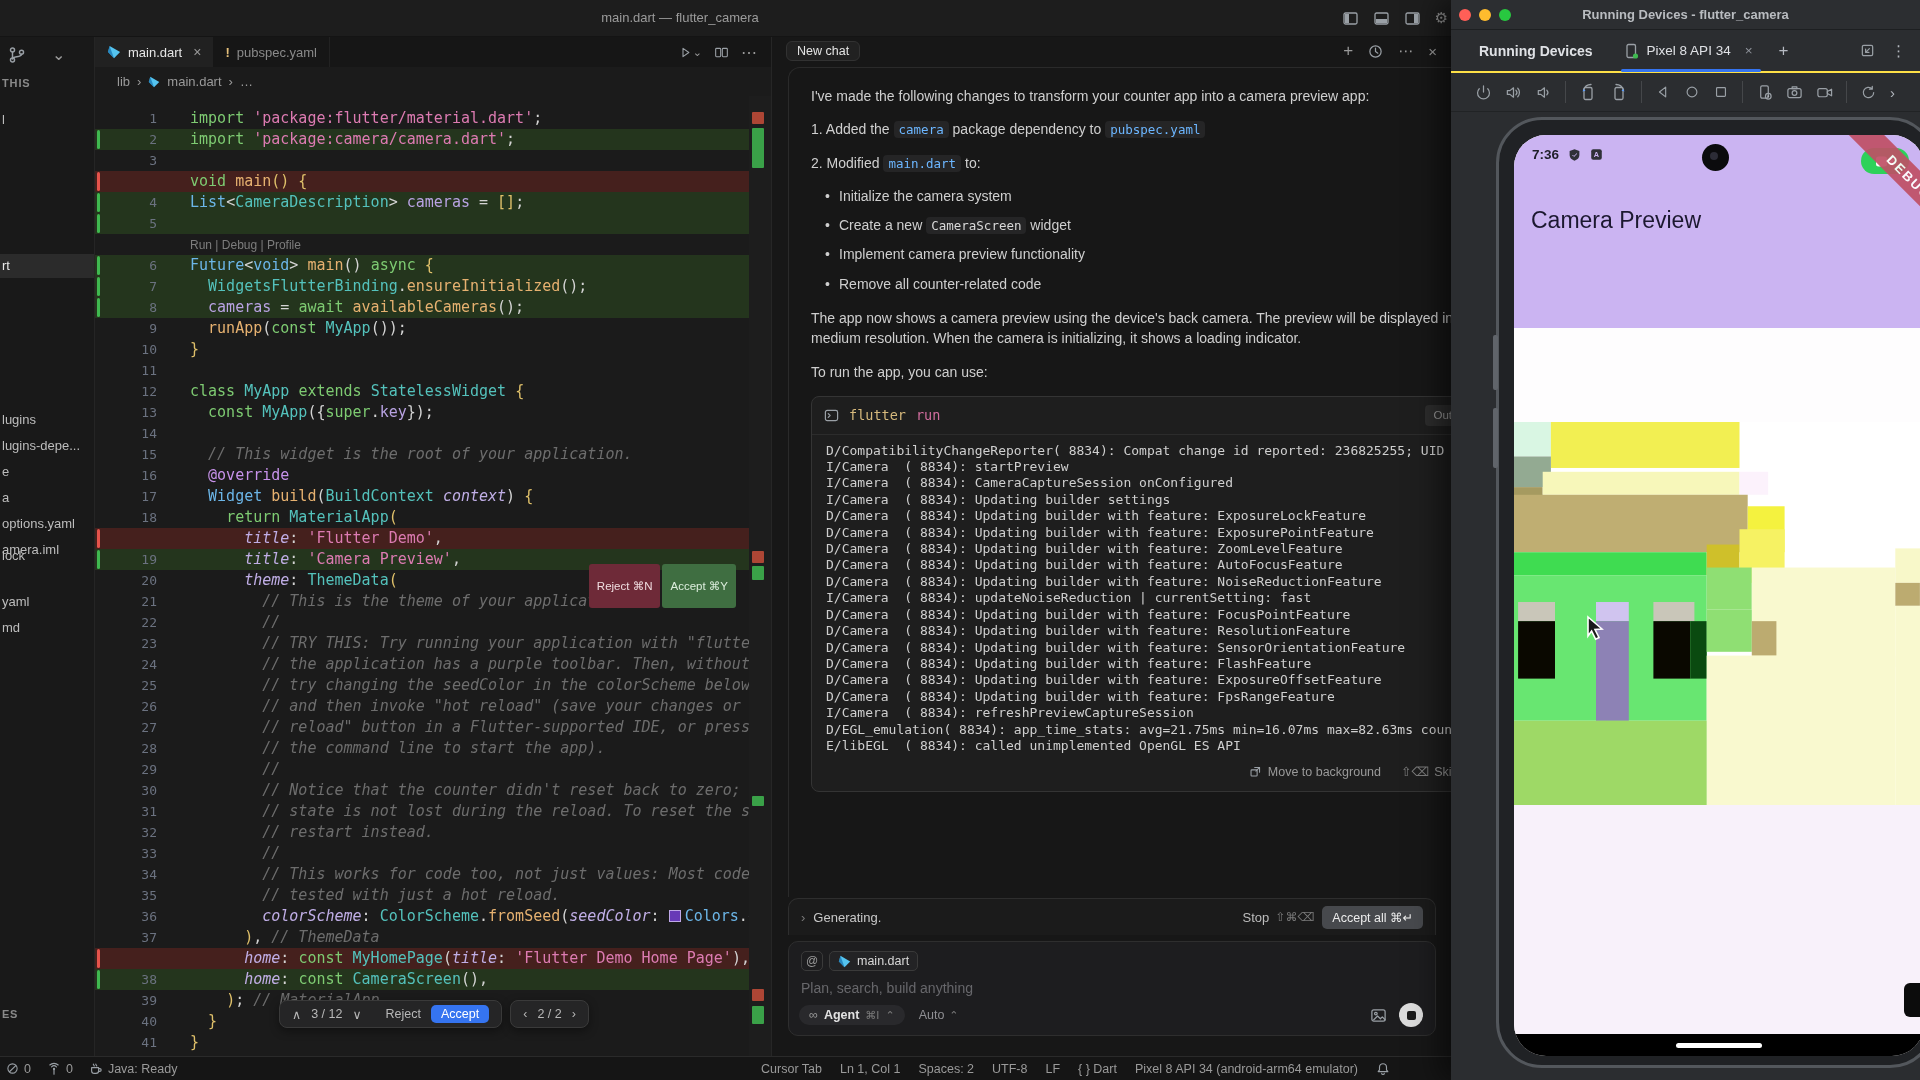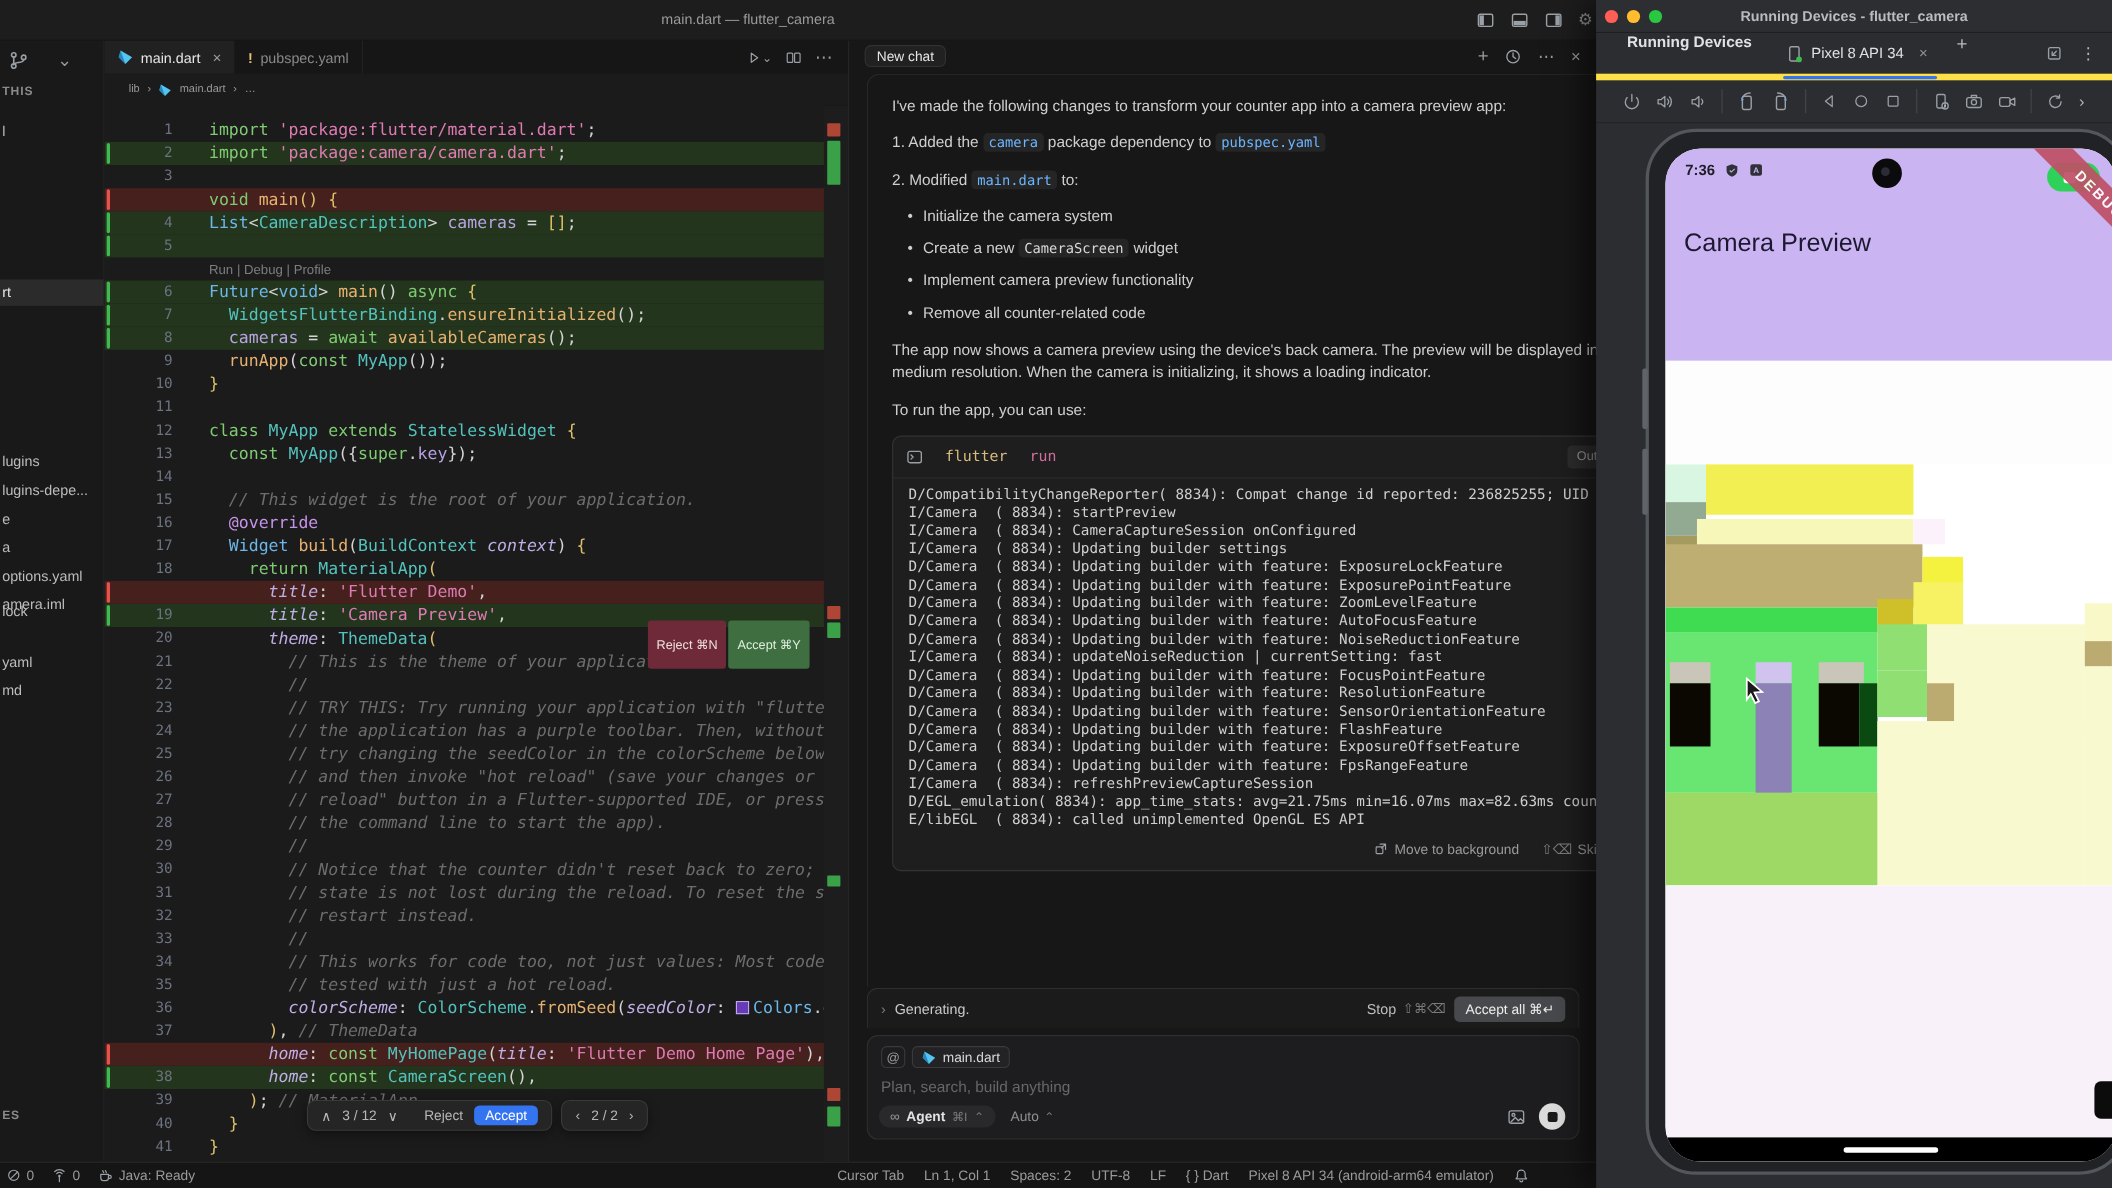--- a/index.html
+++ b/index.html
@@ -23,21 +23,21 @@
 
   #tabstrip{position:absolute;left:95px;top:37px;width:676px;height:30px;background:#161616;display:flex}
   .tab{display:flex;align-items:center;gap:7px;padding:0 12px;font-size:13px;height:30px}
   .tab.active{background:#212121;color:#e6e6e6}
   .tab.inactive{color:#8a8a8a;border-right:1px solid #222}
   .tab .x{color:#9a9a9a;font-size:14px;margin-left:4px}
   .bang{color:#e5c07b;font-weight:bold;font-size:13px}
   #tab-actions{margin-left:auto;display:flex;align-items:center;gap:12px;padding-right:14px;color:#9a9a9a}
 
   #breadcrumb{position:absolute;left:95px;top:67px;width:676px;height:29px;background:#1b1b1b;
-    display:flex;align-items:center;gap:7px;padding-left:22px;font-size:10px;color:#9a9a9a}
+    display:flex;align-items:center;gap:7px;padding-left:22px;font-size:13px;color:#9a9a9a}
 
   #editor{position:absolute;left:95px;top:96px;width:676px;height:960px;background:#1b1b1b;overflow:hidden}
   #code-rows{position:absolute;left:0;top:12px;width:100%}
   .crow{position:relative;height:21px;line-height:21px;white-space:pre;font-family:"DejaVu Sans Mono",monospace;font-size:15px}
   .crow .ln{position:absolute;left:0;top:0;width:62px;text-align:right;color:#6b7280;font-size:13px}
   .crow .code{position:absolute;left:95px;top:0;white-space:pre}
   .crow.add{background:#24351d}
   .crow.del{background:#45201d}
   .gbar{position:absolute;left:2px;top:1px;bottom:1px;width:3px;border-radius:2px}
   .gbar.g{background:#3fb950}.gbar.r{background:#e5534b}
@@ -68,21 +68,21 @@
   #convo{position:absolute;left:16px;top:30px;width:724px;height:830px;border:1px solid #2a2a2a;border-bottom:none;
     border-radius:12px 12px 0 0;padding:18px 22px;font-size:14px;line-height:1.45;color:#cfcfcf;overflow:hidden}
   #convo p{margin-bottom:13px}
   .ic{font-family:"DejaVu Sans Mono",monospace;font-size:12.5px;background:#252526;border-radius:4px;padding:1px 5px;color:#6cb6ff}
   .ic.plain{color:#d8d8d8}
   #bullets{list-style:none;margin:2px 0 14px 14px}
   #bullets li{margin-bottom:9px;padding-left:14px;position:relative}
   #bullets li:before{content:"•";position:absolute;left:0;color:#cfcfcf}
 
   #term{margin-top:14px;background:#1e1e1e;border:1px solid #343434;border-radius:8px;overflow:hidden}
-  #term-head{display:flex;align-items:center;gap:20px;padding:8px 12px;border-bottom:1px solid #2c2c2c;
+  #term-head{display:flex;align-items:center;gap:10px;padding:8px 12px;border-bottom:1px solid #2c2c2c;
     font-family:"DejaVu Sans Mono",monospace;font-size:13.5px}
   .cmd-kw{color:#d7ba7d}.cmd-arg{color:#d16d9e}
   #out-chip{margin-left:auto;background:#2d2d2d;border-radius:4px;padding:2px 8px;font-size:11.5px;color:#9a9a9a;font-family:"Liberation Sans",sans-serif}
   #term-body{padding:8px 14px 2px;font-family:"DejaVu Sans Mono",monospace;font-size:13px;line-height:16.4px;
     color:#cfcfcf;white-space:pre;overflow:hidden;height:322px}
   #term-foot{display:flex;justify-content:flex-end;align-items:center;gap:20px;padding:6px 14px 10px;font-size:12.5px;color:#9a9a9a}
   #term-foot .keys{color:#7c7c7c}
 
   #genbar{position:absolute;left:16px;top:861px;width:648px;height:37px;background:#1b1b1b;border:1px solid #2e2e2e;border-bottom:none;
     border-radius:10px 10px 0 0;display:flex;align-items:center;gap:8px;padding:0 12px;font-size:13px;color:#c9c9c9}
@@ -112,21 +112,21 @@
   #sb-right{margin-left:auto;display:flex;align-items:center;gap:18px;padding-right:530px}
   .sb-cell{display:flex;align-items:center;gap:5px;white-space:nowrap}
 
   
   #emu{position:absolute;left:1451px;top:0;width:469px;height:1080px;background:#2b2d30;z-index:30;
     box-shadow:-10px 0 28px rgba(0,0,0,.55);overflow:hidden}
   #emu-titlebar{position:absolute;left:0;top:0;width:100%;height:30px;background:#2c2e31;border-bottom:1px solid #1d1f21;
     display:flex;align-items:center}
   .light{width:12px;height:12px;border-radius:50%;margin-left:8px}
   #emu-title{position:absolute;left:50%;transform:translateX(-50%);font-size:13px;font-weight:bold;color:#b9bcc0;white-space:nowrap}
-  #emu-tabrow{position:absolute;left:0;top:30px;width:100%;height:43px;border-bottom:6px solid #fde047;display:flex;}
+  #emu-tabrow{position:absolute;left:0;top:30px;width:100%;height:43px;border-bottom:2px solid #fde047;display:flex;align-items:center}
   #emu-panel-label{margin-left:28px;font-size:14px;font-weight:bold;color:#dfe1e5}
   #emu-tab{display:flex;align-items:center;gap:8px;margin-left:30px;font-size:13.5px;color:#dfe1e5}
   #emu-tab .x{color:#8f939b;margin-left:6px}
   #emu-plus{margin-left:26px;color:#b6bac2;font-size:17px}
   #emu-tabrow .right{margin-left:auto;display:flex;gap:16px;align-items:center;margin-right:14px;color:#b2b6bd}
   #tab-underline{position:absolute;left:170px;top:69px;width:140px;height:3px;background:#3574f0;border-radius:2px}
   #emu-toolbar{position:absolute;left:0;top:73px;width:100%;height:39px;border-bottom:1px solid #212325;
     display:flex;align-items:center;gap:13px;padding-left:24px}
   .tsep{width:1px;height:22px;background:#45474a}
 

